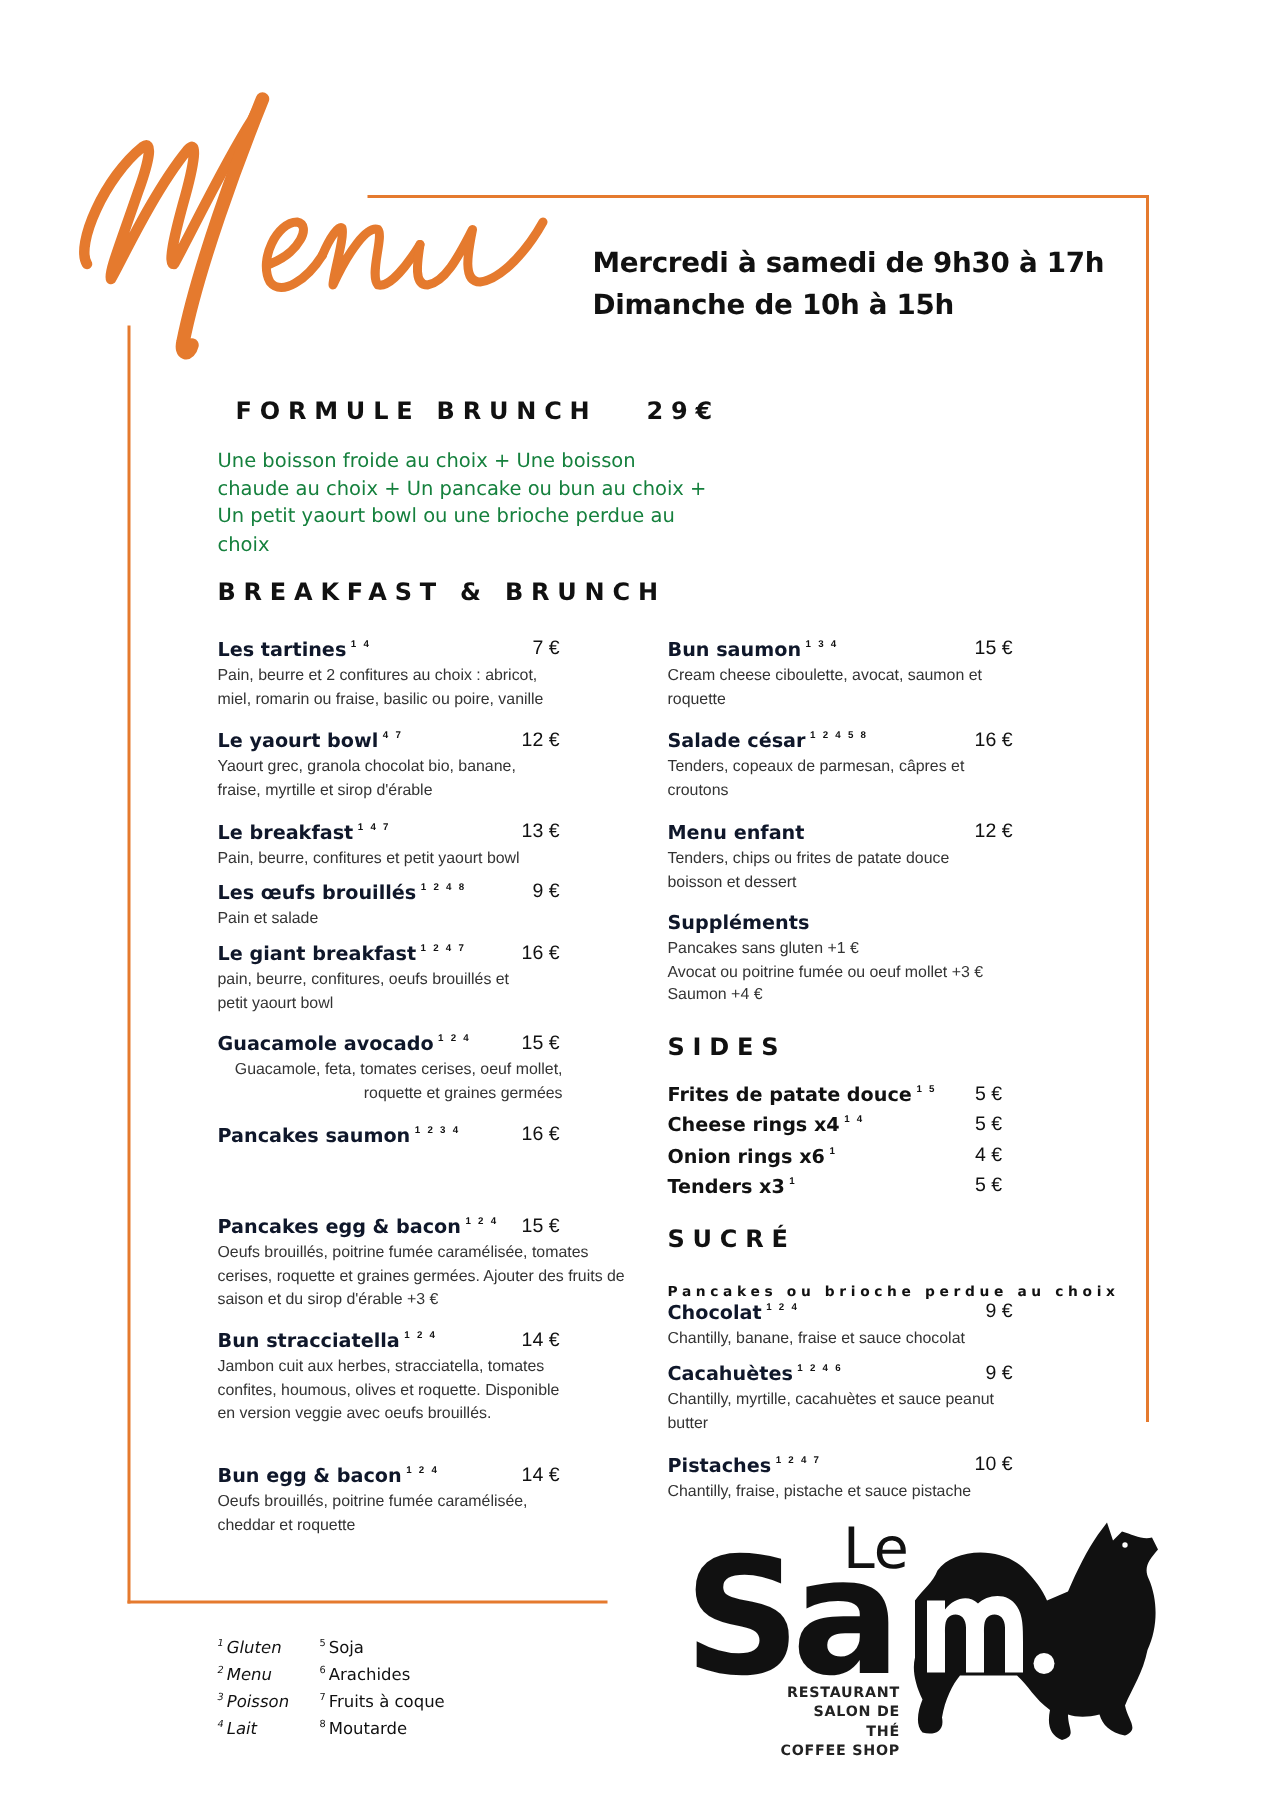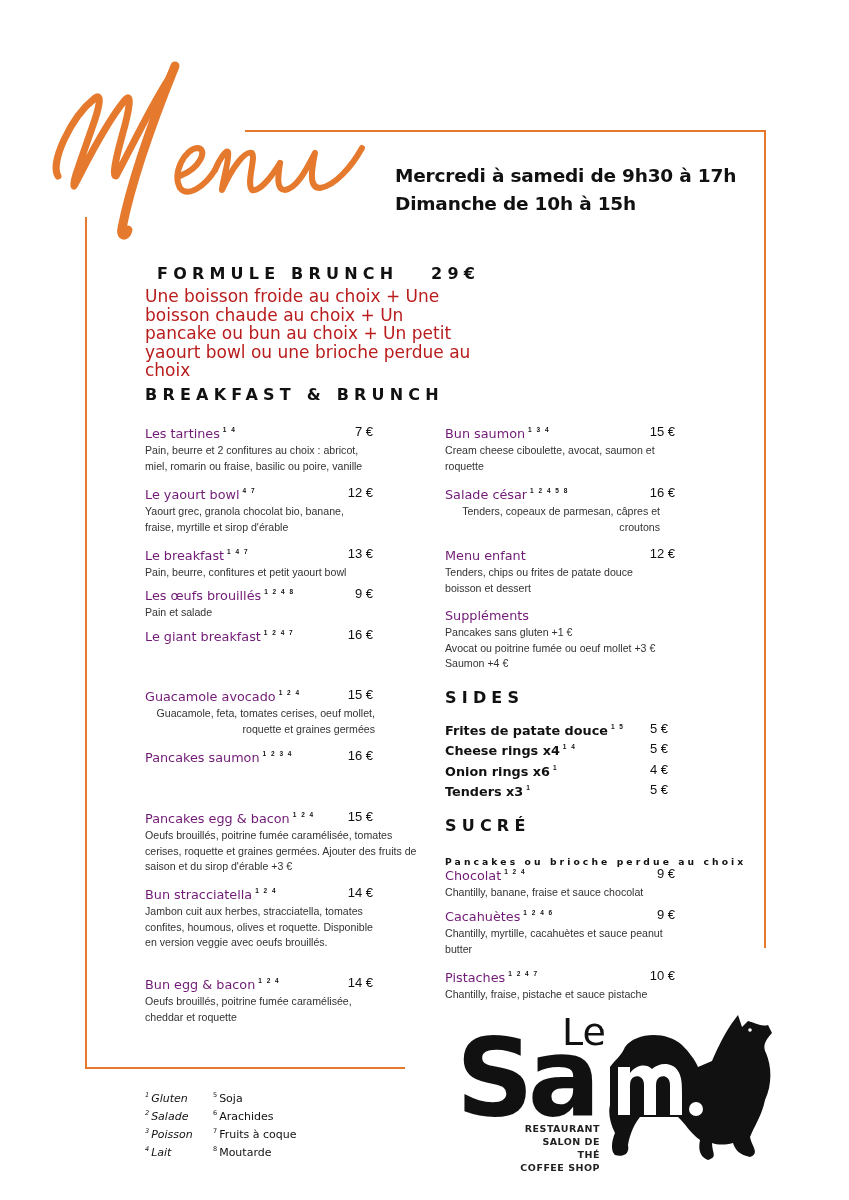--- a/index.html
+++ b/index.html
@@ -1,24 +1,24 @@
 <!DOCTYPE html>
 <html><head>
 <meta charset="utf-8">
 <style>
   html, body { margin: 0; padding: 0; background: #ffffff; }
   body { width: 849px; height: 1200px; position: relative; overflow: hidden; font-family: "Liberation Sans", sans-serif; color: #111; }
   .line { position: absolute; background: #E57A2E; }
   .title-script { position: absolute; left: 40px; top: 58px; width: 340px; height: 185px; }
   .hours { position: absolute; left: 395px; top: 162px; font-family: "DejaVu Sans", sans-serif; font-weight: bold; font-size: 18.5px; line-height: 28px; color: #111; letter-spacing: -0.2px; }
   .sec-title { position: absolute; font-family: "DejaVu Sans", sans-serif; font-weight: bold; font-size: 16px; letter-spacing: 5.2px; color: #111; white-space: nowrap; }
-  .formule-desc { position: absolute; left: 145px; top: 287px; width: 330px; font-family: "DejaVu Sans", sans-serif; font-size: 17px; line-height: 18.5px; color: #b91c1c; }
+  .formule-desc { position: absolute; left: 145px; top: 299px; width: 330px; font-family: "DejaVu Sans", sans-serif; font-size: 13px; line-height: 18.5px; color: #15803d; }
   .item { position: absolute; }
   .item .head { position: relative; height: 18px; }
-  .item .name { font-family: "DejaVu Sans", sans-serif; font-weight: normal; font-size: 12.8px; color: #701a75; white-space: nowrap; }
+  .item .name { font-family: "DejaVu Sans", sans-serif; font-weight: bold; font-size: 12.8px; color: #0f172a; white-space: nowrap; }
   .item .sup { font-size: 6.5px; vertical-align: 6px; margin-left: 3px; letter-spacing: 1.5px; font-weight: bold; }
   .item .price { position: absolute; right: 0; top: 0; font-family: "Liberation Sans", sans-serif; font-size: 13px; color: #111; }
   .item .desc { font-family: "Liberation Sans", sans-serif; font-size: 10.6px; line-height: 15.5px; color: #333; margin-top: 1px; }
   .side-row { position: absolute; left: 445px; width: 230px; height: 20px; }
   .side-row .name { font-family: "DejaVu Sans", sans-serif; font-weight: bold; font-size: 12.8px; white-space: nowrap; }
   .side-row .sup { font-size: 6.5px; vertical-align: 6px; margin-left: 3px; letter-spacing: 1.5px; font-weight: bold; }
   .side-row .price { position: absolute; left: 205px; top: 0; font-family: "Liberation Sans", sans-serif; font-size: 13px; }
   .sucre-sub { position: absolute; left: 445px; top: 856px; font-family: "DejaVu Sans", sans-serif; font-weight: bold; font-size: 9.2px; letter-spacing: 3.1px; color: #111; white-space: nowrap; }
   .allergens { position: absolute; left: 145px; top: 1088px; font-family: "DejaVu Sans", sans-serif; font-size: 11px; line-height: 15px; color: #111; }
   .allergens .col { position: absolute; top: 0; width: 120px; }
@@ -77,20 +77,21 @@
   <div class="desc">Pain, beurre, confitures et petit yaourt bowl</div>
 </div>
 
 <div class="item" style="left:145px; top:586px; width:228px;">
   <div class="head"><span class="name">Les œufs brouillés</span><span class="sup">1 2 4 8</span><span class="price">9 €</span></div>
   <div class="desc">Pain et salade</div>
 </div>
 
 <div class="item" style="left:145px; top:627px; width:228px;">
   <div class="head"><span class="name">Le giant breakfast</span><span class="sup">1 2 4 7</span><span class="price">16 €</span></div>
+  <div class="desc" style="width:210px;">pain, beurre, confitures, oeufs brouillés et petit yaourt bowl</div>
 </div>
 
 <div class="item" style="left:145px; top:687px; width:228px;">
   <div class="head"><span class="name">Guacamole avocado</span><span class="sup">1 2 4</span><span class="price">15 €</span></div>
   <div class="desc" style="width:230px;text-align:right;">Guacamole, feta, tomates cerises, oeuf mollet, roquette et graines germées</div>
 </div>
 
 <div class="item" style="left:145px; top:748px; width:228px;">
   <div class="head"><span class="name">Pancakes saumon</span><span class="sup">1 2 3 4</span><span class="price">16 €</span></div>
 </div>
@@ -110,21 +111,21 @@
   <div class="desc" style="width:220px;">Oeufs brouillés, poitrine fumée caramélisée, cheddar et roquette</div>
 </div>
 
 <div class="item" style="left:445px; top:424px; width:230px;">
   <div class="head"><span class="name">Bun saumon</span><span class="sup">1 3 4</span><span class="price">15 €</span></div>
   <div class="desc">Cream cheese ciboulette, avocat, saumon et roquette</div>
 </div>
 
 <div class="item" style="left:445px; top:485px; width:230px;">
   <div class="head"><span class="name">Salade césar</span><span class="sup">1 2 4 5 8</span><span class="price">16 €</span></div>
-  <div class="desc" style="width:215px;text-align:right;">Tenders, copeaux de parmesan, câpres et croutons</div>
+  <div class="desc" style="width:215px;">Tenders, copeaux de parmesan, câpres et croutons</div>
 </div>
 
 <div class="item" style="left:445px; top:546px; width:230px;">
   <div class="head"><span class="name">Menu enfant</span><span class="price">12 €</span></div>
   <div class="desc" style="width:210px;">Tenders, chips ou frites de patate douce boisson et dessert</div>
 </div>
 
 <div class="item" style="left:445px; top:606px; width:250px;">
   <div class="head"><span class="name">Suppléments</span></div>
   <div class="desc">Pancakes sans gluten +1 €</div>
@@ -153,21 +154,21 @@
 </div>
 
 <div class="item" style="left:445px; top:968px; width:230px;">
   <div class="head"><span class="name">Pistaches</span><span class="sup">1 2 4 7</span><span class="price">10 €</span></div>
   <div class="desc">Chantilly, fraise, pistache et sauce pistache</div>
 </div>
 
 <div class="allergens">
   <div class="col" style="left:0;font-style:italic;">
     <div><span class="num">1</span><span>Gluten</span></div>
-    <div><span class="num">2</span><span>Salade</span></div>
+    <div><span class="num">2</span><span>Menu</span></div>
     <div><span class="num">3</span><span>Poisson</span></div>
     <div><span class="num">4</span><span>Lait</span></div>
   </div>
   <div class="col" style="left:68px;">
     <div><span class="num">5</span><span>Soja</span></div>
     <div><span class="num">6</span><span>Arachides</span></div>
     <div><span class="num">7</span><span>Fruits à coque</span></div>
     <div><span class="num">8</span><span>Moutarde</span></div>
   </div>
 </div>

